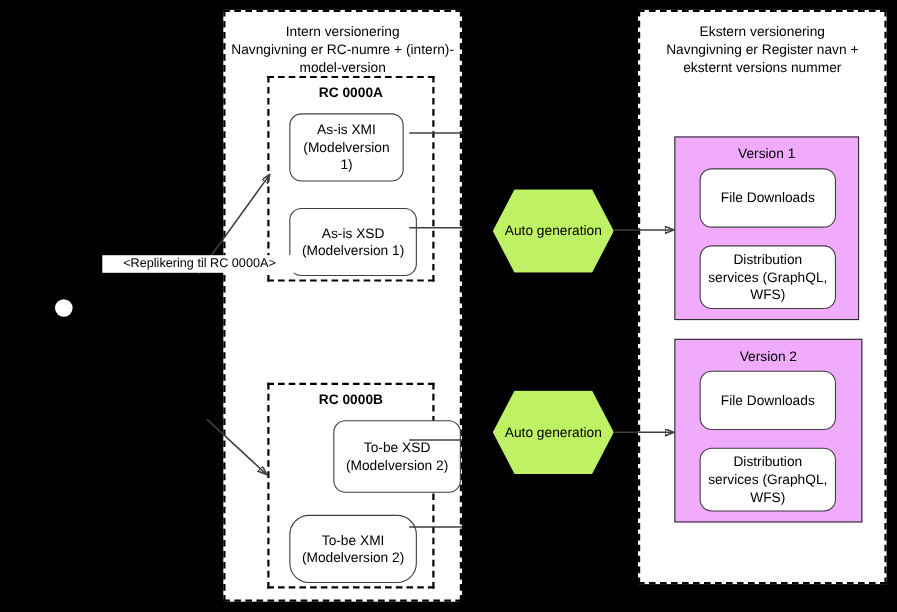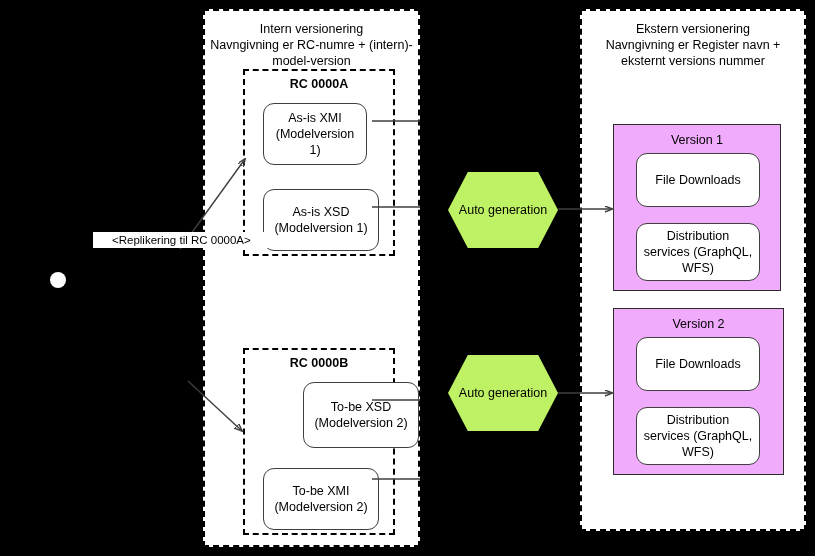--- a/index.html
+++ b/index.html
@@ -141,21 +141,21 @@
       <div class="rbox" style="left:18px; top:118px; width:116px; height:62px;">As-is XSD
 (Modelversion 1)</div>
     </div>
 
     <div class="rc-group" style="left:38px; top:337px; width:152px; height:187px;">
       <div class="rc-title">RC 0000B</div>
 
       <div class="rbox" style="left:18px; top:32px; width:116px; height:66px;margin-left:40px;">To-be XSD
 (Modelversion 2)</div>
 
-      <div class="rbox" style="left:18px; top:118px; width:116px; height:62px;">To-be XMI
+      <div class="rbox" style="left:18px; top:118px; width:116px; height:62px;border-radius:18px;">To-be XMI
 (Modelversion 2)</div>
     </div>
   </div>
 
   <div class="panel" style="left:580px; top:9px; width:226px; height:522px;">
     <div class="panel-title" style="top:10px; padding:0 6px;">Ekstern versionering
 Navngivning er Register navn + eksternt versions nummer</div>
 
     <div class="vbox" style="left:31px; top:113px; width:168px; height:167px;">
       <div class="vbox-title">Version 1</div>

